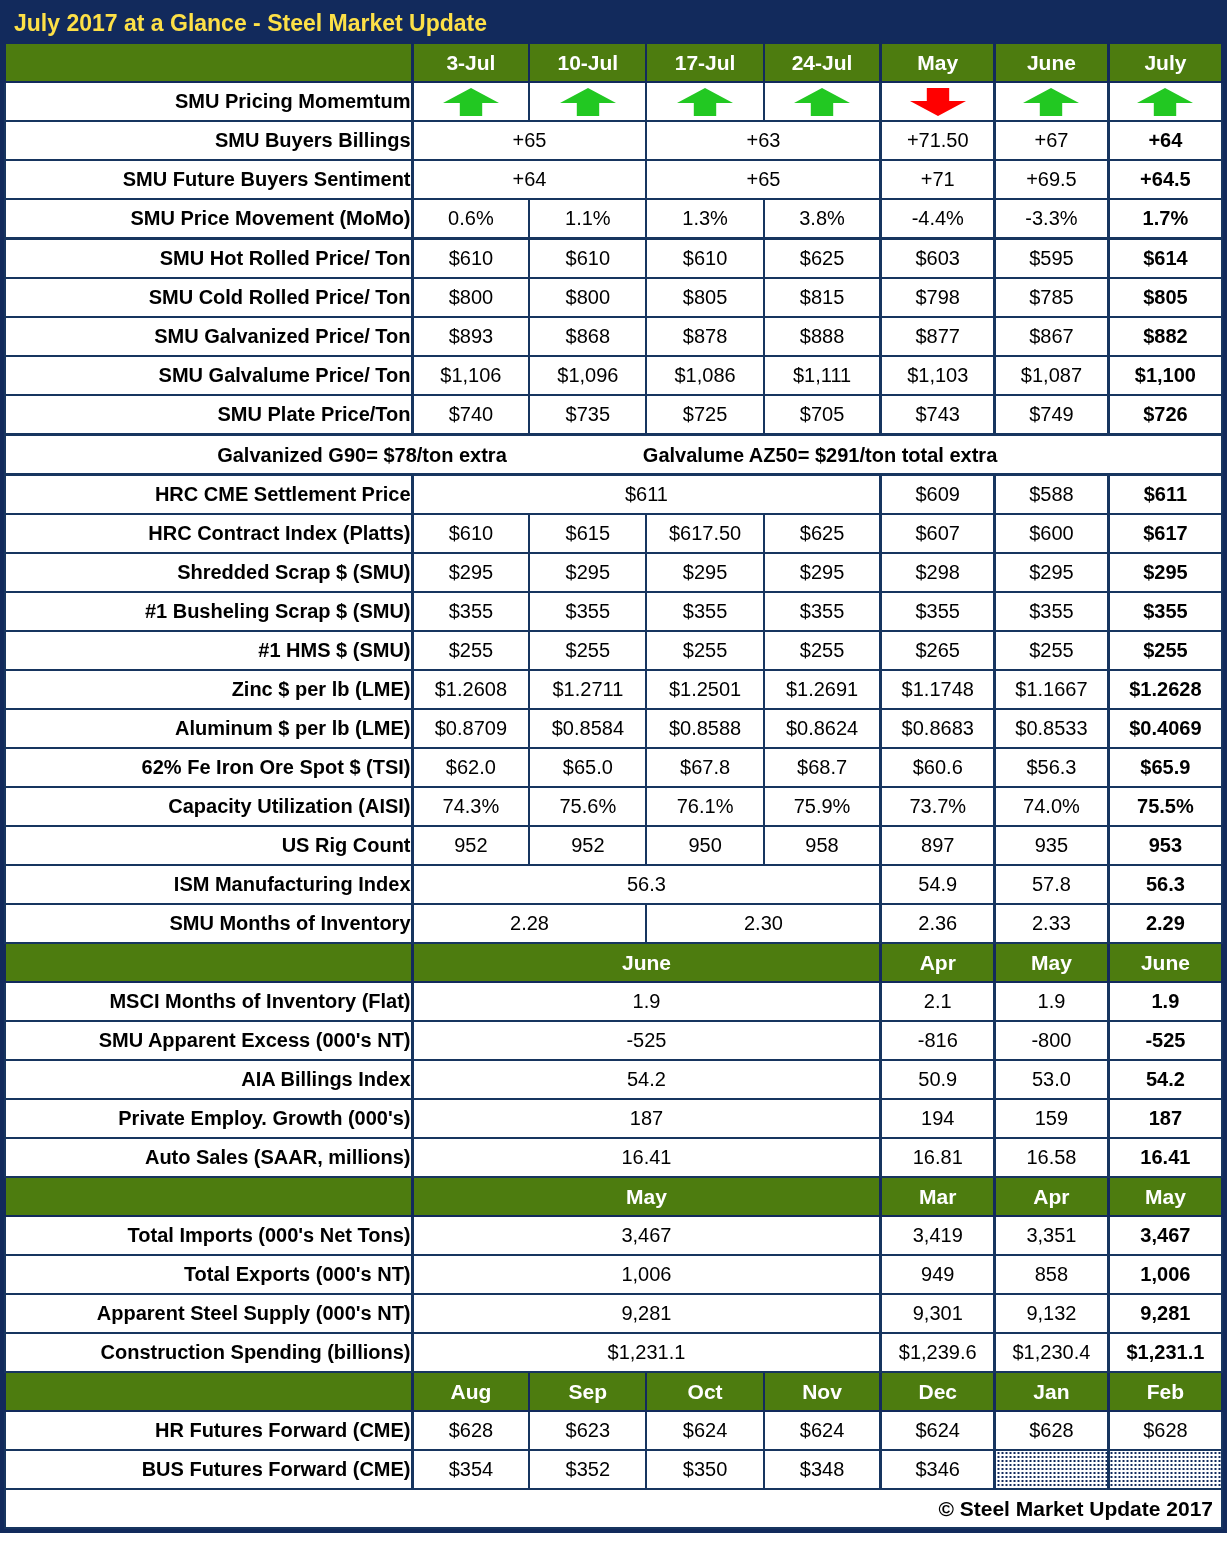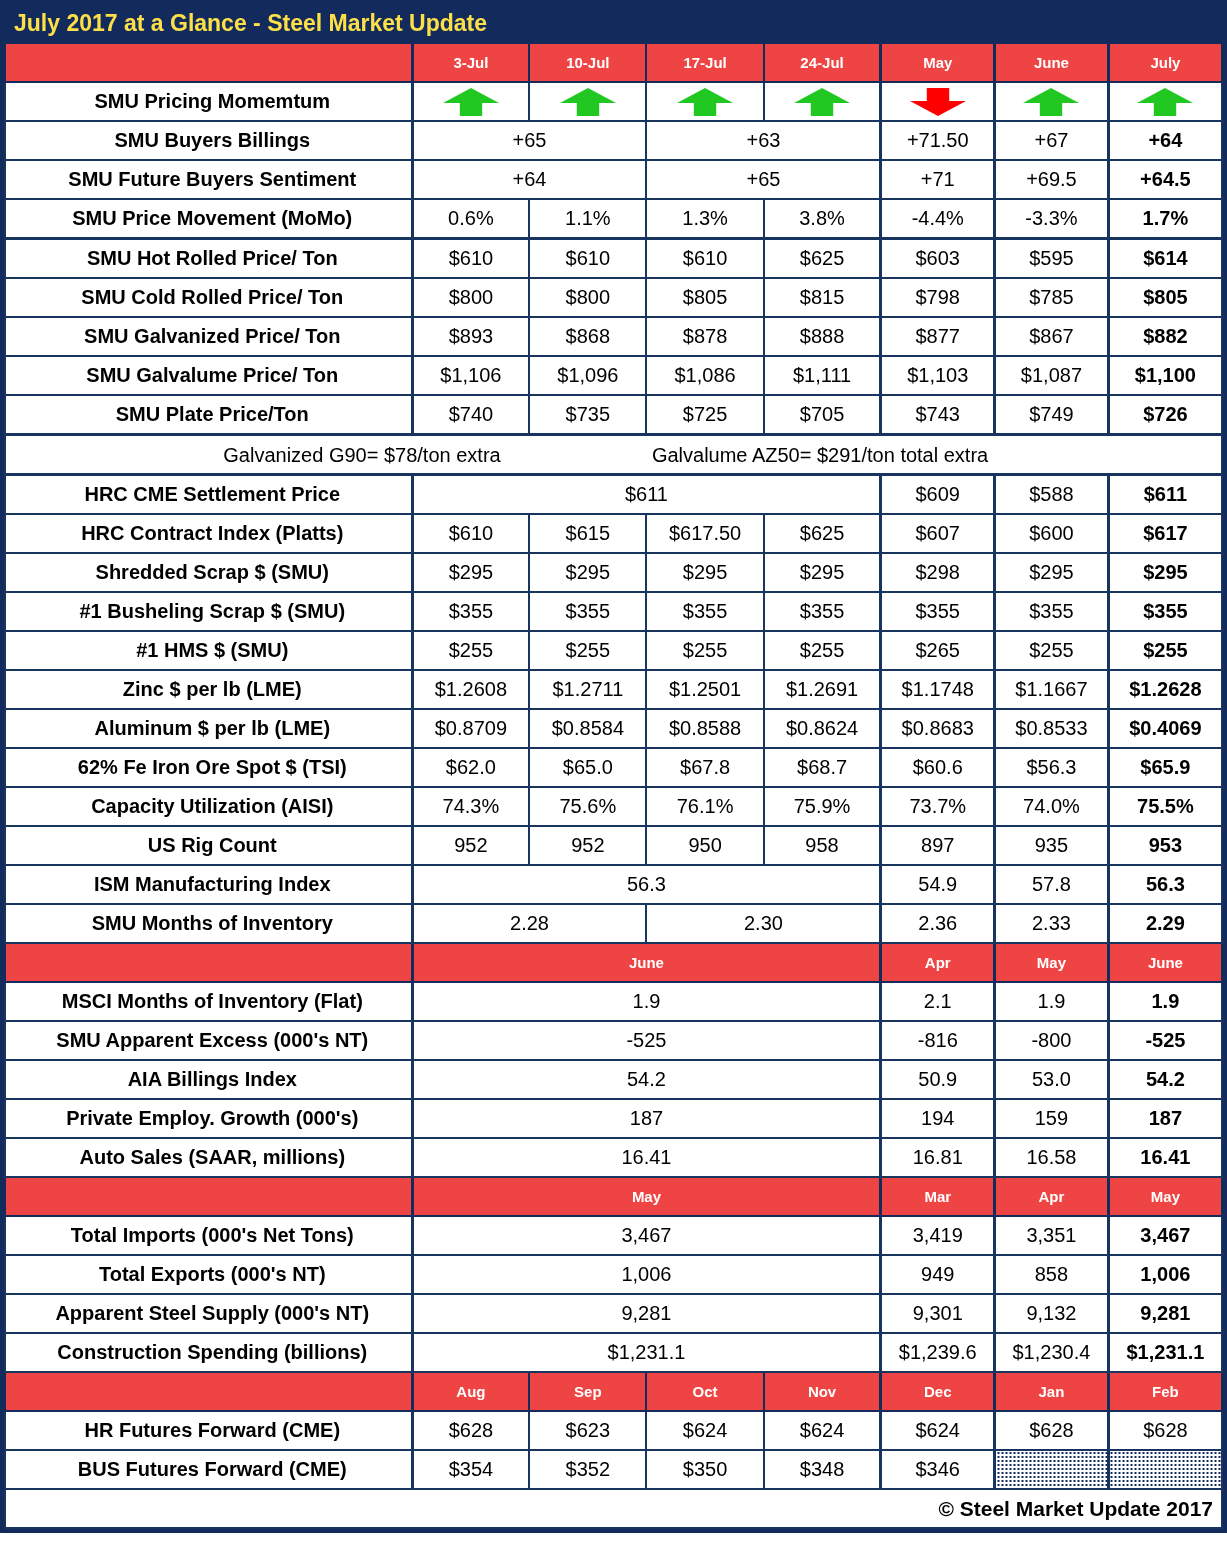--- a/index.html
+++ b/index.html
@@ -6,26 +6,26 @@
   body{width:1227px;font-family:"Liberation Sans",sans-serif;-webkit-font-smoothing:antialiased;}
   .frame{width:1227px;box-sizing:border-box;border:4px solid #122A5C;background:#fff;}
   .titlebar{background:#122A5C;color:#fde047;font-weight:bold;font-size:23px;height:38px;line-height:38px;
             padding-left:10px;white-space:nowrap;overflow:hidden;}
   table{border-collapse:collapse;width:100%;table-layout:fixed;}
   col.c-label{width:33.4%}
   col.c-week{width:9.62%}
   col.c-month{width:9.33%}
   td{border:2px solid #17355F;height:37px;text-align:center;vertical-align:middle;
      font-size:20px;color:#000;padding:0;overflow:hidden;white-space:nowrap;}
-  td.label{text-align:center;font-weight:bold;padding-left:8px;border-right-width:3px;}
-  tr.head td, tr.mhead td{background:#ef4444;color:#fff;font-weight:bold;border-color:#122A5C;font-size:15px;}
+  td.label{text-align:right;font-weight:bold;padding-left:8px;border-right-width:3px;}
+  tr.head td, tr.mhead td{background:#4d7c0f;color:#fff;font-weight:bold;border-color:#122A5C;font-size:21px;}
   td.mcol{border-left-width:3px;}
   td.bold{font-weight:bold;}
   tr.tt td{border-top-width:3px;}
-  tr.note td{border-top-width:3px;border-bottom-width:3px;position:relative;font-weight:normal;}
+  tr.note td{border-top-width:3px;border-bottom-width:3px;position:relative;font-weight:bold;}
   tr.note span{position:absolute;top:50%;transform:translate(-50%,-50%);white-space:nowrap;font-size:20px;}
   tr.note span.n1{left:29.3%;}
   tr.note span.n2{left:67%;}
   td.hatch{background-color:#fff;background-image:radial-gradient(#122A5C 1px, rgba(0,0,0,0) 1.2px);
            background-size:4px 4px;}
   tr.footer td{text-align:right;font-weight:bold;padding-right:8px;font-size:21px;border-right-width:2px;}
   td svg{display:block;margin:0 auto;}
 </style>
 </head>
 <body>

